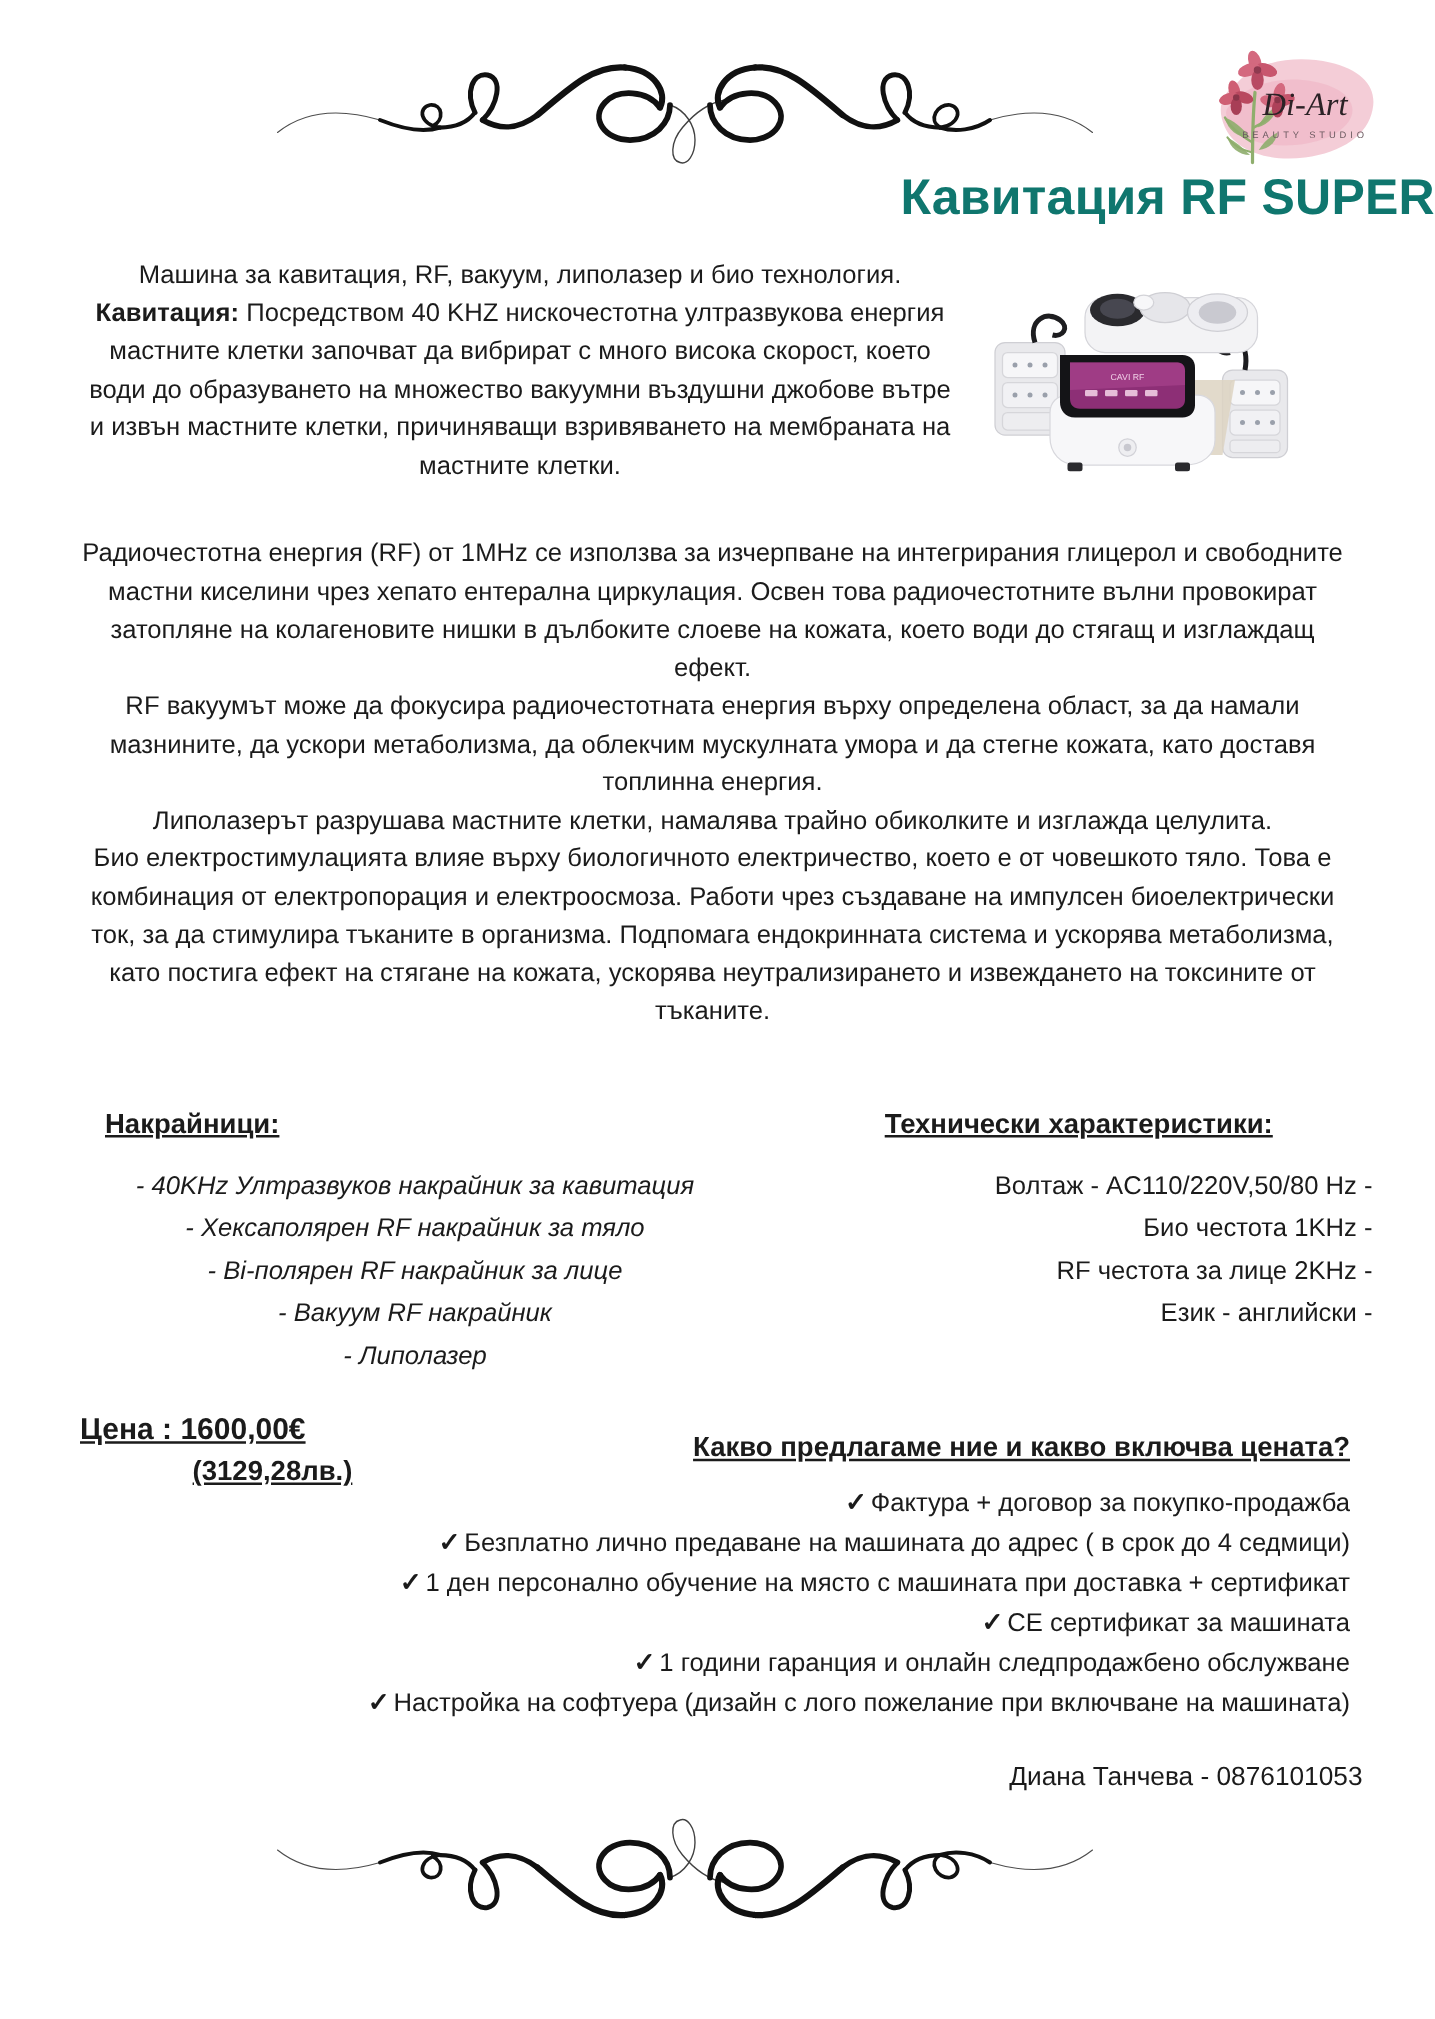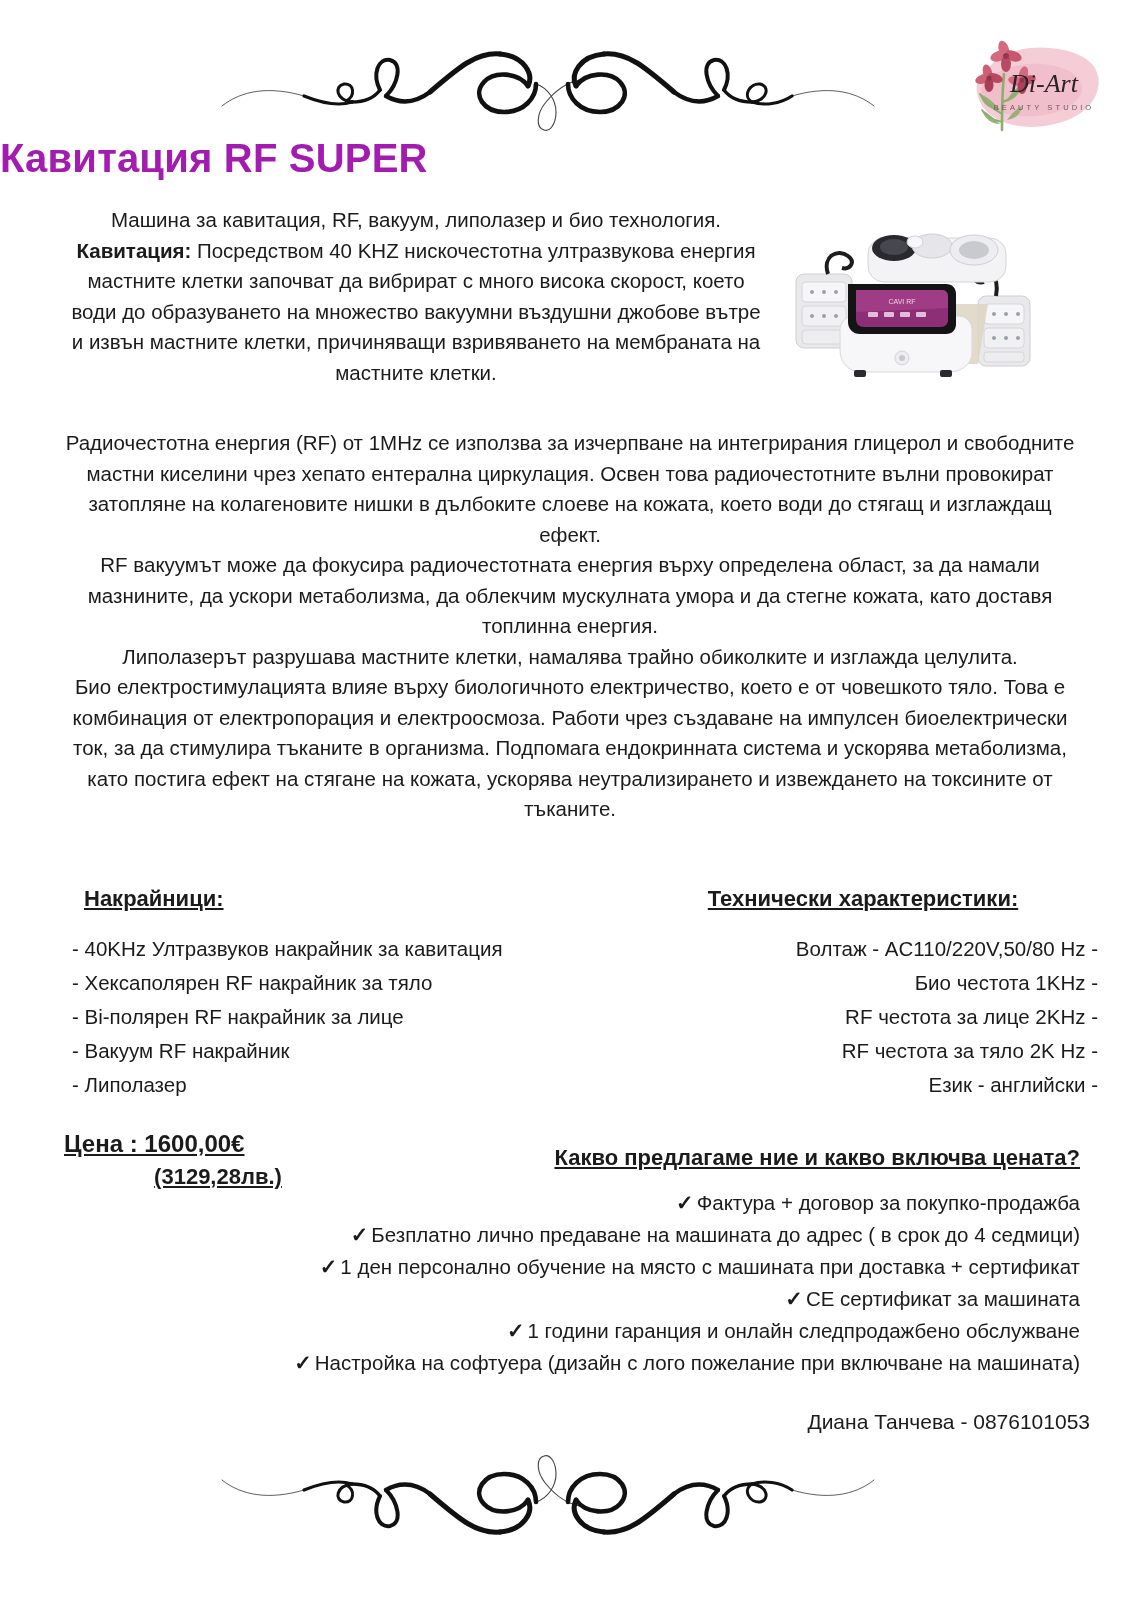--- a/index.html
+++ b/index.html
@@ -35,25 +35,25 @@
   .logo{
     position:absolute;
     right:44px; top:22px;
     width:172px; height:118px;
   }
 
   
   .page-title{
     position:absolute;
     left:0; right:0; top:136px;
-    text-align:left;
+    text-align:right;
     font-size:40px;
     font-weight:bold;
     letter-spacing:0.2px;
-    color:#a21caf;
+    color:#0f766e;
   }
 
   
   .machine-photo{
     position:absolute;
     left:782px; top:212px;
     width:262px; height:175px;
   }
 
   
@@ -99,21 +99,22 @@
     text-decoration:underline;
     margin-bottom:20px;
   }
   .col-left .col-head{ text-align:left; padding-left:12px; }
   .col-right .col-head{ text-align:center; }
 
   .col-left ul, .col-right ul{ list-style:none; }
   .col-left li{
     font-size:20.5px;
     line-height:34px;
-    text-align:left;
+    text-align:center;
+    font-style:italic;
   }
   .col-right li{
     font-size:20.5px;
     line-height:34px;
     text-align:right;
   }
 
   
   .price-block{
     position:absolute;
@@ -352,21 +353,20 @@
       <li>- Липолазер</li>
     </ul>
   </div>
 
   <div class="col-right">
     <div class="col-head">Технически характеристики:</div>
     <ul>
       <li>Волтаж - AC110/220V,50/80 Hz -</li>
       <li>Био честота 1KHz -</li>
       <li>RF честота за лице 2KHz -</li>
-      <li>RF честота за тяло 2K Hz -</li>
       <li>Език - английски -</li>
     </ul>
   </div>
 </div>
 
 <div class="price-block">
   <div class="price-main">Цена : 1600,00€</div>
   <div class="price-alt">(3129,28лв.)</div>
 </div>
 

